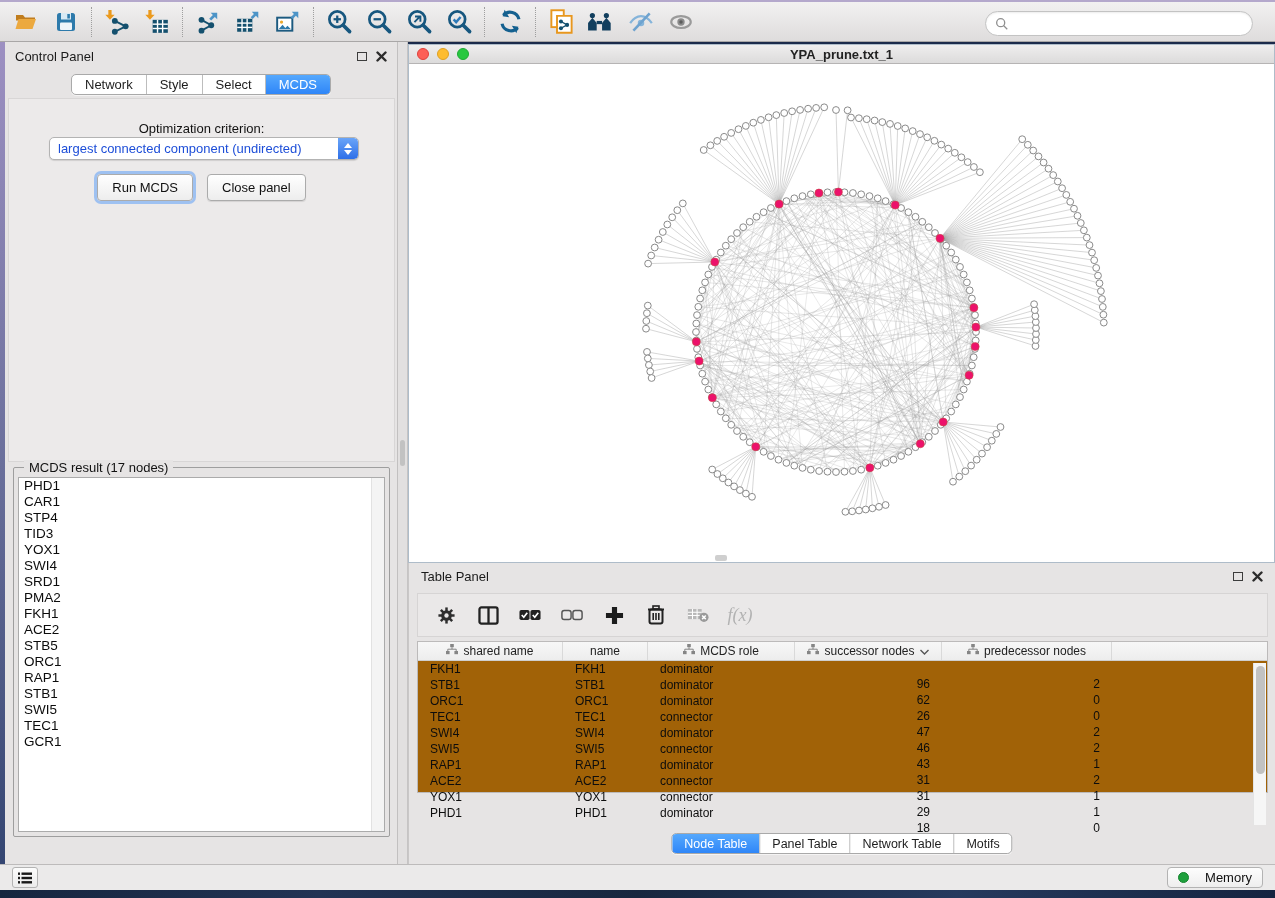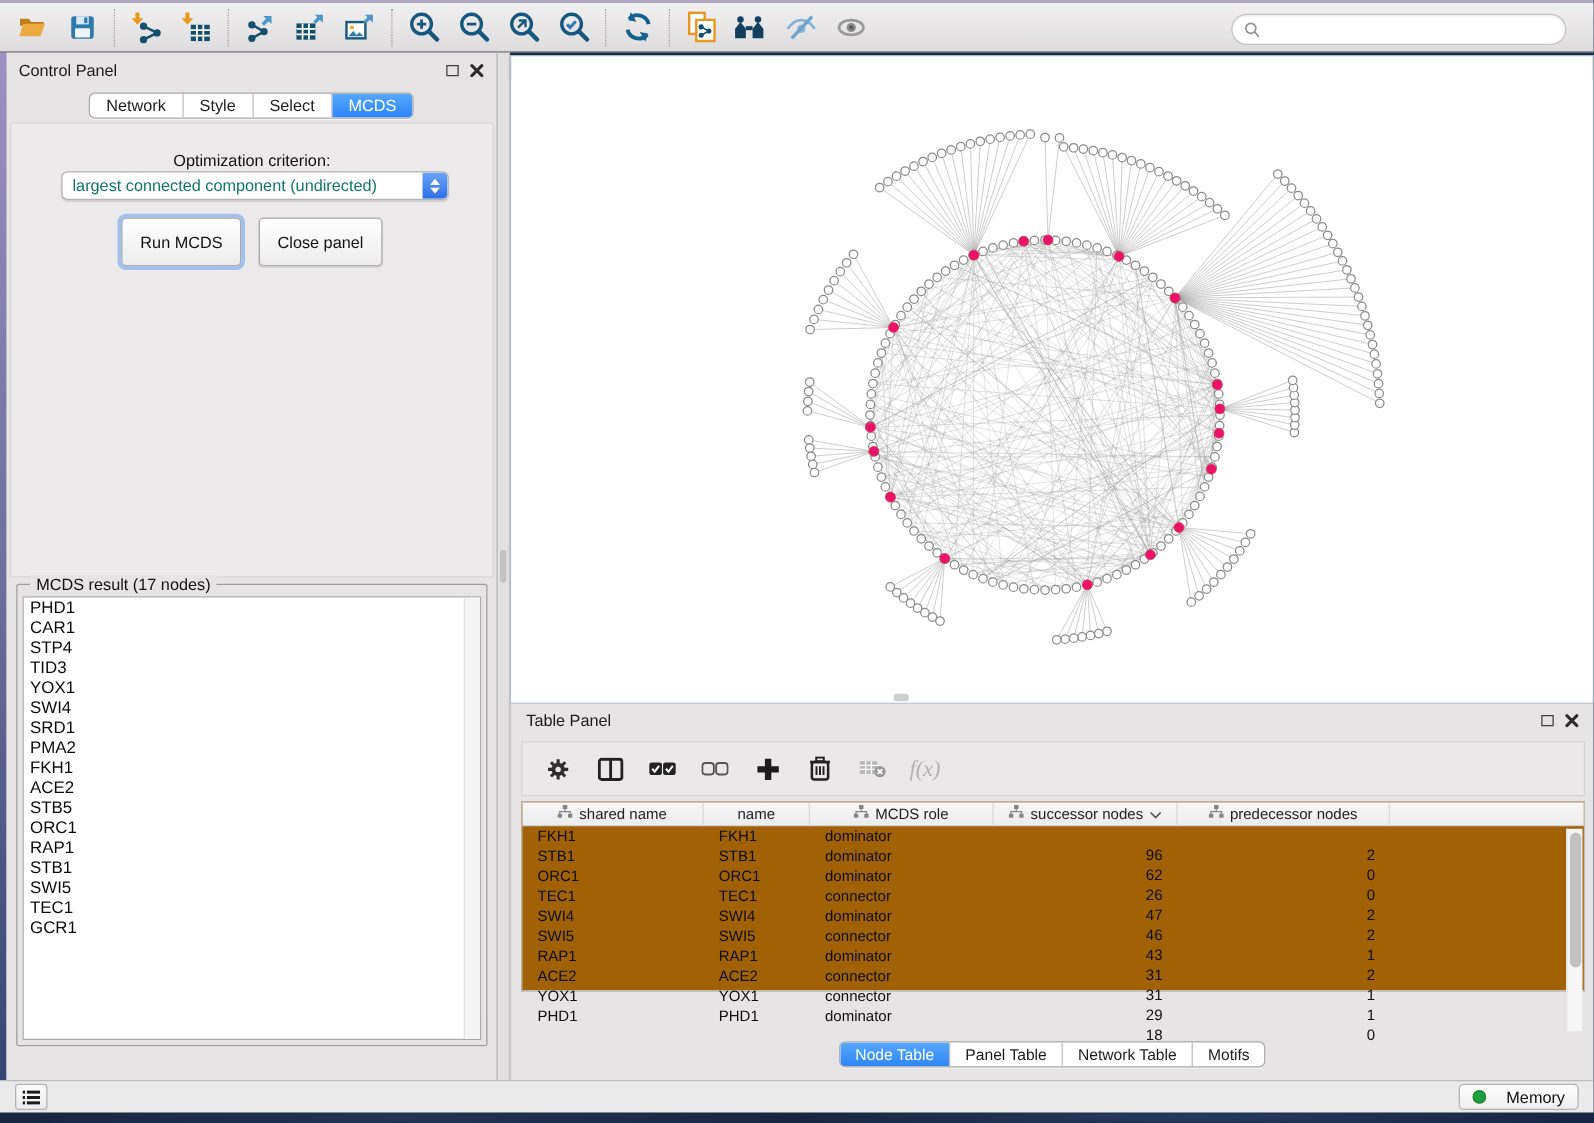--- a/index.html
+++ b/index.html
@@ -25,24 +25,24 @@
   .cp-title { font-size:13px; color:#1b1b1b; }
   .win-btns { margin-left:auto; display:flex; align-items:center; gap:9px; }
   .float-glyph { width:10px; height:9px; border:1.6px solid #3c3c3c; display:inline-block; }
   .seg { display:flex; border:1px solid #a9a9a9; border-radius:5px; overflow:hidden; background:#fff; height:21px; box-shadow:0 1px 0 rgba(255,255,255,.6); }
   .seg > div { padding:2px 13px; font-size:13px; color:#1d1d1d; border-right:1px solid #bdbdbd; display:flex; align-items:center; }
   .seg > div:last-child { border-right:none; }
   .seg > div.sel { background:linear-gradient(#55a8fd,#2f86f8); color:#fff; }
   .cp-tabs { position:absolute; top:32px; left:50%; transform:translateX(-50%); }
   .cp-inner { position:absolute; left:3px; top:56px; width:387px; height:364px; background:#eceaea; border:1px solid #d8d6d6; }
   .opt-label { position:absolute; top:22px; width:100%; text-align:center; font-size:13px; color:#111; }
-  .combo { position:absolute; top:38px; left:40px; width:310px; height:23px; background:#fff; border:1px solid #b3b3b3; border-radius:5px; display:flex; align-items:center; font-size:13px; color:#0f766e; overflow:hidden; box-shadow:0 1px 1px rgba(0,0,0,.12); }
+  .combo { position:absolute; top:38px; left:40px; width:310px; height:23px; background:#fff; border:1px solid #b3b3b3; border-radius:5px; display:flex; align-items:center; font-size:13px; color:#1d4ed8; overflow:hidden; box-shadow:0 1px 1px rgba(0,0,0,.12); }
   .combo-text { flex:1; padding-left:8px; white-space:nowrap; }
   .combo-step { width:20px; height:100%; background:linear-gradient(#6aa5f8,#2e6fe8); display:flex; flex-direction:column; align-items:center; justify-content:center; gap:2px; border-radius:0 4px 4px 0; }
-  .mac-btn { height:39px; background:linear-gradient(#ffffff,#ededed); border:1px solid #ababab; border-radius:4px; font-size:13px; color:#111; display:flex; align-items:center; justify-content:center; padding:0 14px; box-shadow:0 1px 1px rgba(0,0,0,.1); }
+  .mac-btn { height:27px; background:linear-gradient(#ffffff,#ededed); border:1px solid #ababab; border-radius:4px; font-size:13px; color:#111; display:flex; align-items:center; justify-content:center; padding:0 14px; box-shadow:0 1px 1px rgba(0,0,0,.1); }
   .btn-row { position:absolute; top:75px; width:100%; display:flex; justify-content:center; gap:14px; }
   .focus-ring { box-shadow:0 0 0 3px rgba(106,165,245,.6); }
   .groupbox { position:absolute; left:8px; top:425px; width:377px; height:370px; border:1px solid #9e9e9e; border-radius:2px; }
   .groupbox-legend { position:absolute; top:-8px; left:10px; background:#e6e4e4; padding:0 5px; font-size:13px; color:#111; }
   .mcds-list { position:absolute; left:4px; top:9px; width:367px; height:355px; background:#fff; border:1px solid #ababab; overflow:hidden; }
   .mcds-scroll { position:absolute; right:0; top:0; width:13px; height:100%; background:#f4f4f4; border-left:1px solid #e2e2e2; }
   .mcds-item { font-size:13.5px; color:#0c0c0c; line-height:16px; padding-left:5px; }
 
   
   .vsplit { left:398px; top:42px; width:10px; height:822px; background:#e2e0e0; border-right:1px solid #c6c4c4; }
@@ -312,20 +312,28 @@
         <div class="mcds-item">GCR1</div>
       </div>
   </div>
 </div>
 
 <div class="abs vsplit">
   <div class="vsplit-thumb"></div>
 </div>
 
 <div class="abs net-window">
+  <div class="net-titlebar">
+    <span class="net-title">YPA_prune.txt_1</span>
+    <span class="lights">
+      <span class="light" style="background:#fd5f57;border:1px solid #df423c"></span>
+      <span class="light" style="background:#febc2e;border:1px solid #dfa023"></span>
+      <span class="light" style="background:#28c840;border:1px solid #1faa35"></span>
+    </span>
+  </div>
   <div class="net-canvas">
     <svg id="net-svg" width="865" height="498" viewBox="0 0 865 498">
         <line x1="370.1" y1="140.1" x2="415.2" y2="43.3" stroke="#9b9b9b" stroke-width="0.8" opacity="0.5"></line>
         <line x1="370.1" y1="140.1" x2="407.1" y2="43.9" stroke="#9b9b9b" stroke-width="0.8" opacity="0.5"></line>
         <line x1="370.1" y1="140.1" x2="399.1" y2="44.7" stroke="#9b9b9b" stroke-width="0.8" opacity="0.5"></line>
         <line x1="370.1" y1="140.1" x2="391.1" y2="45.9" stroke="#9b9b9b" stroke-width="0.8" opacity="0.5"></line>
         <line x1="370.1" y1="140.1" x2="383.1" y2="47.3" stroke="#9b9b9b" stroke-width="0.8" opacity="0.5"></line>
         <line x1="370.1" y1="140.1" x2="375.2" y2="49.0" stroke="#9b9b9b" stroke-width="0.8" opacity="0.5"></line>
         <line x1="370.1" y1="140.1" x2="367.3" y2="51.1" stroke="#9b9b9b" stroke-width="0.8" opacity="0.5"></line>
         <line x1="370.1" y1="140.1" x2="359.6" y2="53.3" stroke="#9b9b9b" stroke-width="0.8" opacity="0.5"></line>

